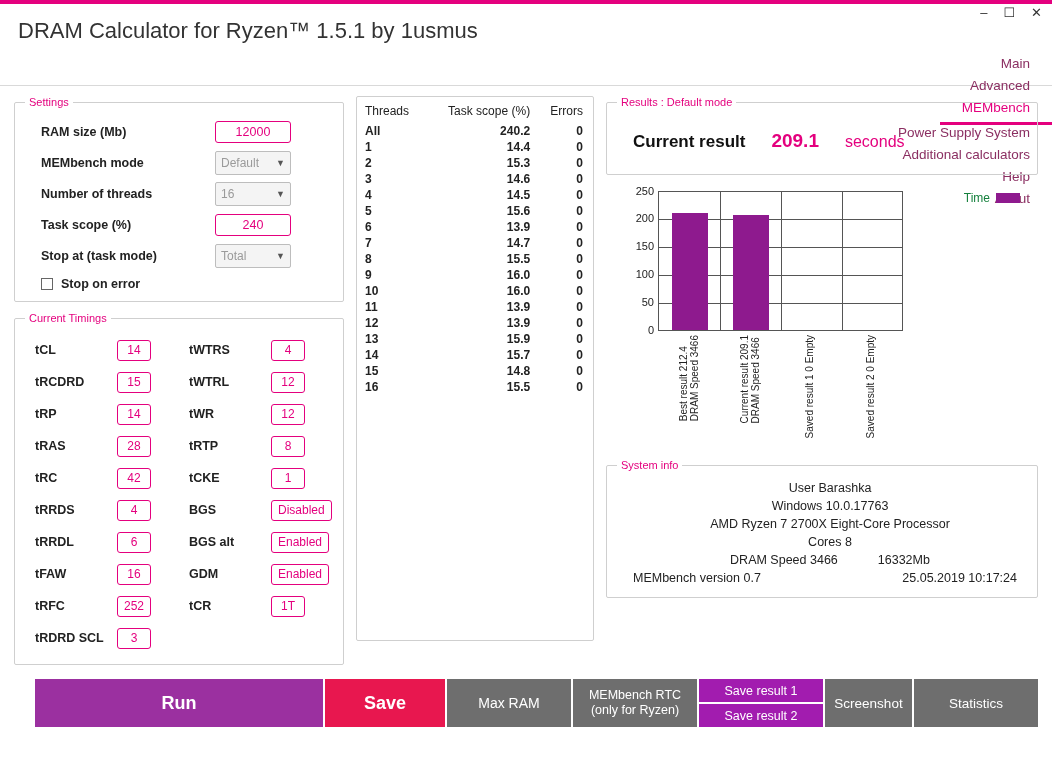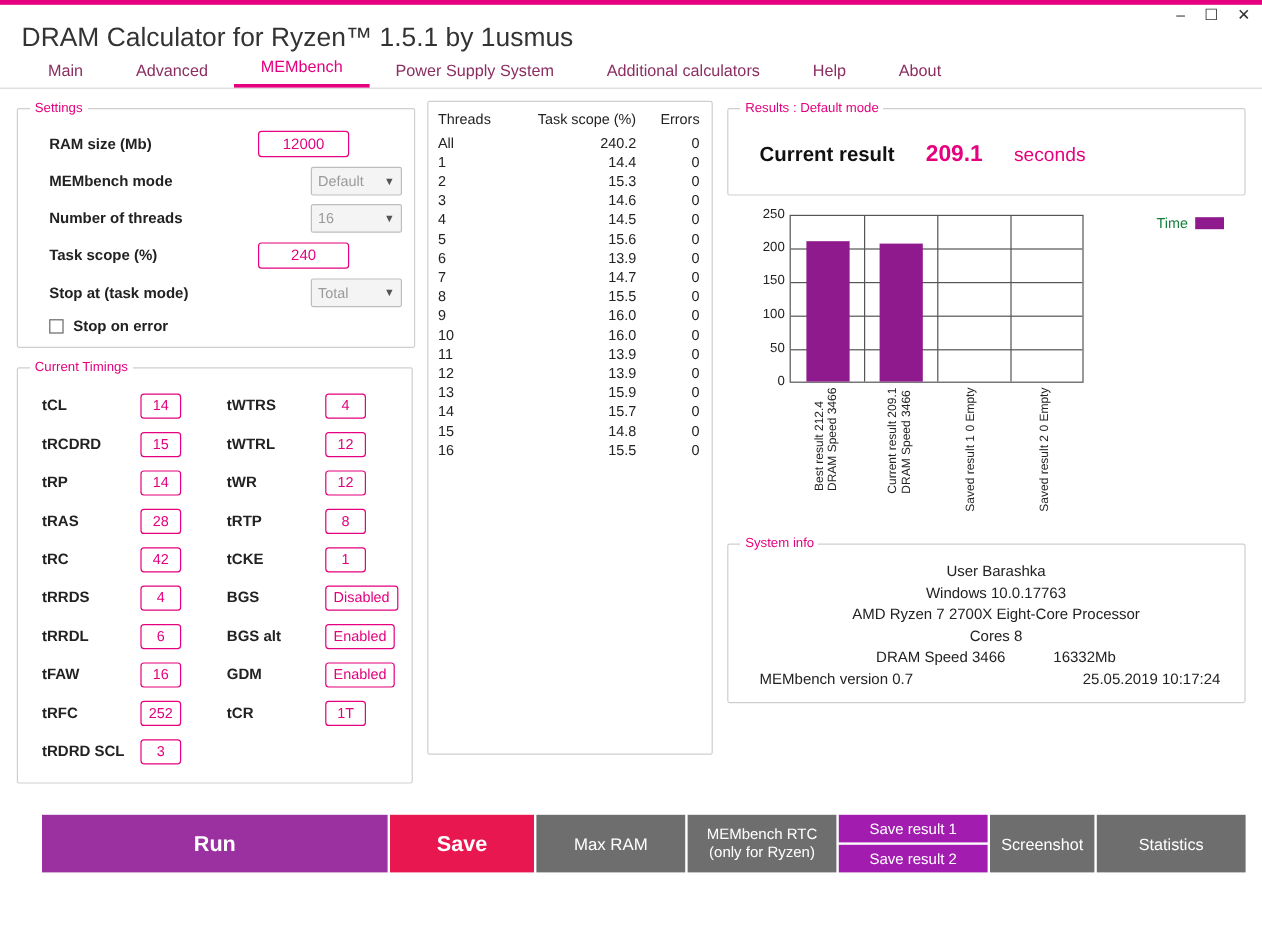--- a/index.html
+++ b/index.html
@@ -30,23 +30,25 @@
   .winctrl span { cursor: default; line-height: 1; }
   .title {
     font-size: 22px;
     color: #333;
     padding: 14px 0 0 18px;
     font-weight: 400;
   }
   .tabs {
     display: flex;
     align-items: flex-end;
+    margin-top: 12px;
     padding-left: 18px;
     border-bottom: 1px solid #d9d9d9;
     height: 30px;
+    flex-direction: column;
   }
   .tab {
     font-size: 13.5px;
     color: #8b2f62;
     padding: 0 22px 7px 22px;
     cursor: pointer;
   }
   .tab.active {
     color: #e4007e;
     border-bottom: 3px solid #e4007e;
@@ -99,21 +101,20 @@
     width: 76px; height: 24px;
     border: 1px solid #bdbdbd;
     background: #f4f4f4;
     border-radius: 2px;
     font-size: 12px;
     color: #9a9a9a;
     display: flex;
     align-items: center;
     justify-content: space-between;
     padding: 0 5px;
-    margin-left: 44px;
   }
   .combo .arrow { font-size: 9px; color: #555; }
   .checkrow {
     display: flex; align-items: center;
     padding-left: 16px;
     margin-top: 6px;
     gap: 8px;
   }
   .chk {
     width: 12px; height: 12px;
@@ -166,20 +167,21 @@
     text-align: right;
     padding: 1px 6px 5px 6px;
     color: #222;
     font-size: 12px;
   }
   .thr-table th.first { text-align: left; padding-left: 4px; }
   .thr-table td {
     text-align: right;
     padding: 1px 6px;
     font-size: 12px;
+    font-weight: bold;
   }
   .thr-table td.first { text-align: left; padding-left: 4px; }
   .mid-box {
     border: 1px solid #cfcfcf;
     height: 545px;
     padding: 6px 4px;
     border-radius: 2px;
   }
 
   

